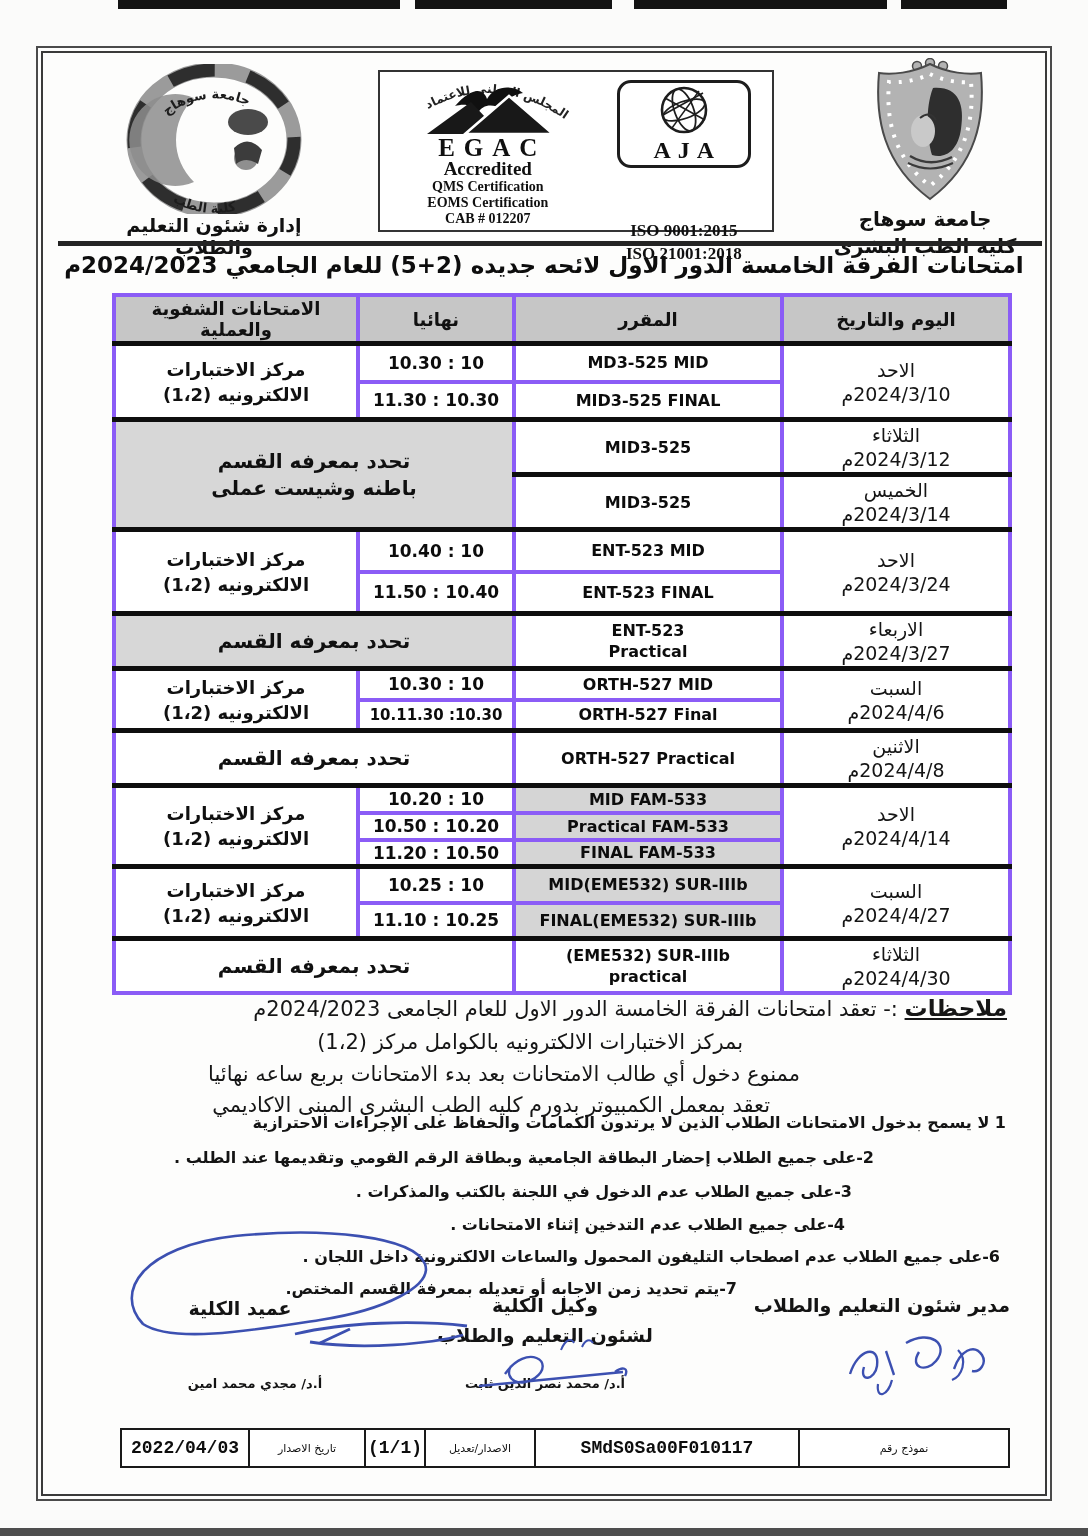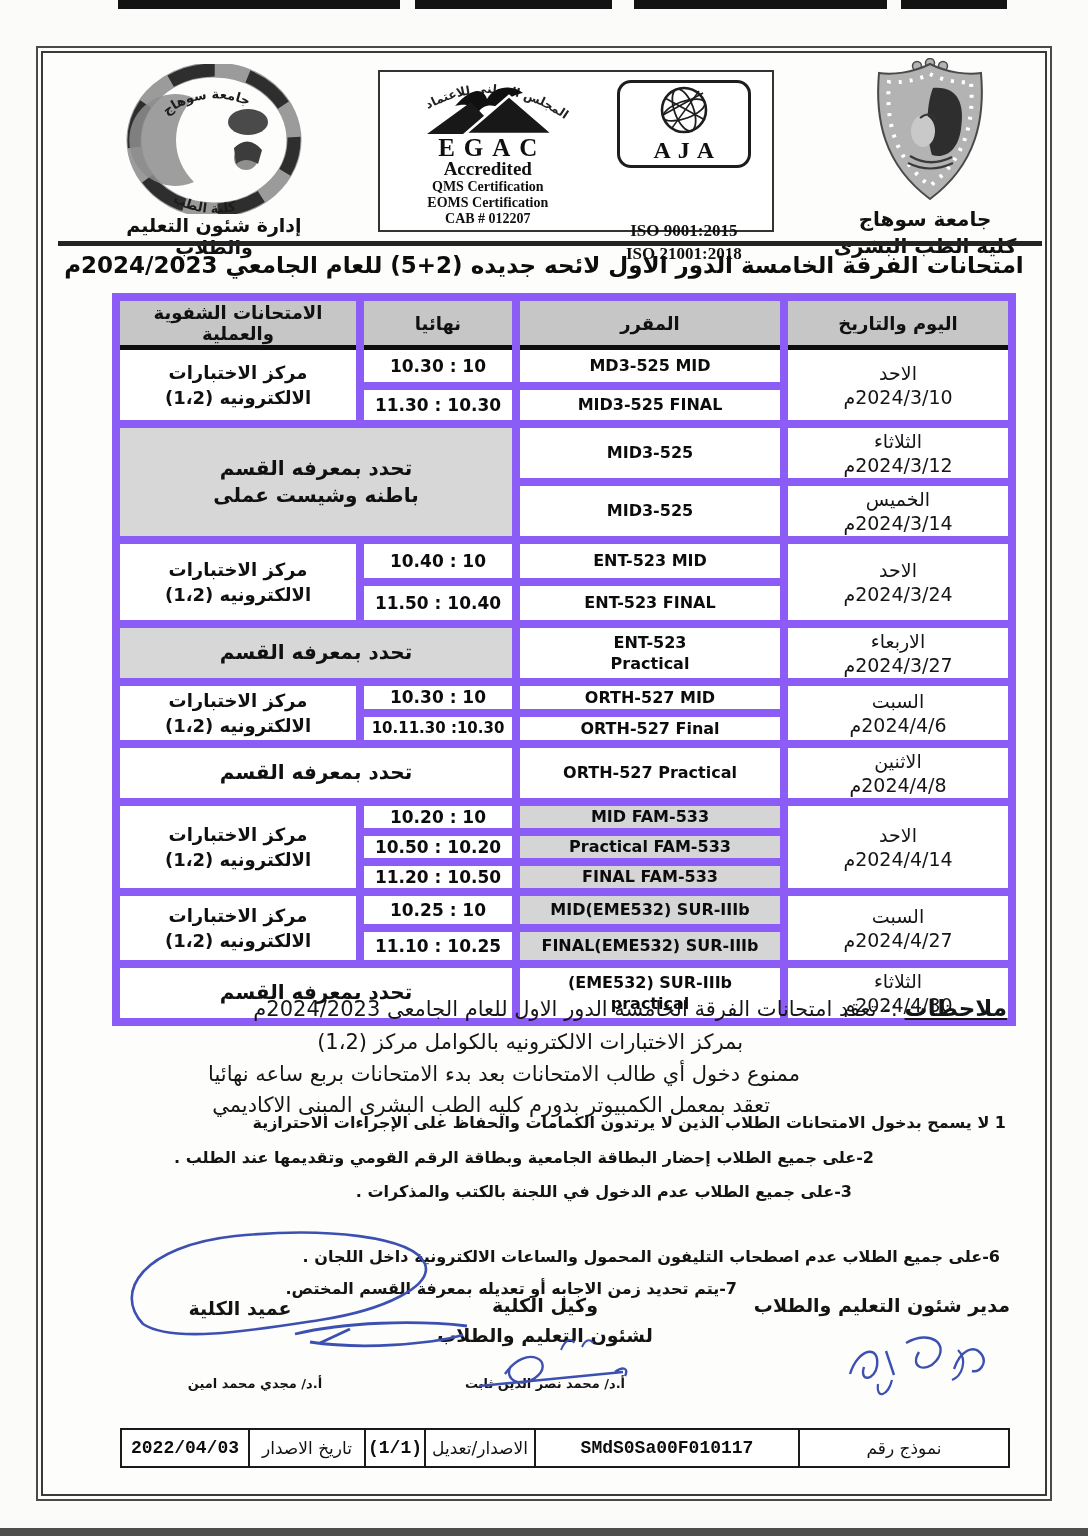--- a/index.html
+++ b/index.html
@@ -22,21 +22,21 @@
   .aja-half{width:45%;height:100%;display:flex;flex-direction:column;align-items:center;gap:41px;}
   .aja-box{margin-top:8px;width:128px;height:88px;border:3px solid #1d1d1d;border-radius:14px;display:flex;flex-direction:column;align-items:center;background:#fff;}
   .aja-name{font-family:"Liberation Serif",serif;font-weight:bold;font-size:24px;letter-spacing:7px;color:#101010;line-height:30px;text-indent:7px;}
   .iso-line{font-family:"Liberation Serif",serif;font-weight:bold;font-size:17px;line-height:23px;color:#101010;text-align:center;}
   .faculty-caption{font-weight:bold;font-size:20px;line-height:27px;color:#111;text-align:center;direction:rtl;}
   .header-rule{position:absolute;left:58px;top:241px;width:984px;height:5px;background:#242424;}
   
   .doc-title{position:absolute;left:60px;top:252px;width:968px;text-align:center;direction:rtl;font-weight:bold;font-size:23px;color:#0d0d0d;}
   
   table.sched{border-collapse:collapse;table-layout:fixed;width:896px;direction:rtl;background:#fff;border:4px solid #101010;}
-  table.sched td,table.sched th{border:8px solid #8b5cf6;text-align:center;vertical-align:middle;padding:1px 3px;overflow:hidden;}
+  table.sched td,table.sched th{border:4px solid #8b5cf6;text-align:center;vertical-align:middle;padding:1px 3px;overflow:hidden;}
   table.sched th{background:#c6c6c6;font-size:18px;font-weight:bold;color:#111;}
   tr.gs td{border-top:5px solid #0e0e0e;}
   tr.hrow th{border-bottom:5px solid #0e0e0e;}
   td.day{font-size:19px;color:#151515;direction:rtl;}
   .day-name{line-height:24px;}
   .day-date{line-height:24px;}
   td.course{direction:ltr;font-weight:bold;font-size:16px;color:#0c0c0c;font-family:"DejaVu Sans",sans-serif;}
   td.time{direction:ltr;font-weight:bold;font-size:17px;color:#0c0c0c;}
   td.prac{font-weight:bold;font-size:18px;line-height:25px;color:#101010;direction:rtl;padding:2px 14px;}
   td.merged{font-weight:bold;font-size:20px;line-height:27px;color:#101010;direction:rtl;}
@@ -47,21 +47,21 @@
   .note-line{position:absolute;direction:rtl;text-align:center;font-size:21px;color:#161616;white-space:nowrap;}
   .note-heading{font-weight:bold;font-size:23px;text-decoration:underline;}
   .note-item{position:absolute;direction:rtl;text-align:right;font-weight:bold;font-size:16px;color:#141414;white-space:nowrap;}
   
   .sig-title{position:absolute;direction:rtl;font-weight:bold;font-size:19px;color:#141414;text-align:center;}
   .sig-name{position:absolute;direction:rtl;font-weight:bold;font-size:13px;color:#141414;text-align:center;}
   .ink{position:absolute;}
   
   table.foot{border-collapse:collapse;table-layout:fixed;width:888px;direction:rtl;background:#fff;border:2px solid #1a1a1a;}
   table.foot td{border:2px solid #1a1a1a;text-align:center;vertical-align:middle;height:34px;overflow:hidden;}
-  td.flabel{font-size:17px;color:#111;direction:rtl;}
+  td.flabel{font-size:11px;color:#111;direction:rtl;}
   td.fvalue{font-family:Liberation Mono, monospace;font-weight:bold;font-size:18px;color:#0d0d0d;direction:ltr;}
 </style>
 </head>
 <body>
 
 <div class="canvas">
 
   <div class="scanbar" style="left:118px;width:282px;"></div>
   <div class="scanbar" style="left:415px;width:197px;"></div>
   <div class="scanbar" style="left:634px;width:253px;"></div>
@@ -293,20 +293,21 @@
     <span class="note-heading">ملاحظات</span>
     <span>:- تعقد امتحانات الفرقة الخامسة الدور الاول للعام الجامعى 2024/2023م</span>
   </div>
   <div class="note-line" style="right:345px;top:1030px;">بمركز الاختبارات الالكترونيه بالكوامل مركز (1،2)</div>
   <div class="note-line" style="right:288px;top:1062px;">ممنوع دخول أي طالب الامتحانات بعد بدء الامتحانات بربع ساعه نهائيا</div>
   <div class="note-line" style="right:318px;top:1093px;">تعقد بمعمل الكمبيوتر بدورم كليه الطب البشرى المبنى الاكاديمي</div>
 
   <div class="note-item" style="right:82px;top:1113px;">1 لا يسمح بدخول الامتحانات الطلاب الذين لا يرتدون الكمامات والحفاظ على الإجراءات الاحترازية</div>
   <div class="note-item" style="right:214px;top:1148px;">2-على جميع الطلاب إحضار البطاقة الجامعية وبطاقة الرقم القومي وتقديمها عند الطلب .</div>
   <div class="note-item" style="right:236px;top:1182px;">3-على جميع الطلاب عدم الدخول في اللجنة بالكتب والمذكرات .</div>
+  <div class="note-item" style="right:243px;top:1215px;">4-على جميع الطلاب عدم التدخين إثناء الامتحانات .</div>
   <div class="note-item" style="right:88px;top:1247px;">6-على جميع الطلاب عدم اصطحاب التليفون المحمول والساعات الالكترونية داخل اللجان .</div>
   <div class="note-item" style="right:351px;top:1279px;">7-يتم تحديد زمن الاجابه أو تعديله بمعرفة القسم المختص.</div>
 
   <div class="sig-title" style="left:740px;top:1294px;width:270px;text-align:right;">مدير شئون التعليم والطلاب</div>
   <div class="sig-title" style="left:425px;top:1294px;width:240px;">وكيل الكلية</div>
   <div class="sig-title" style="left:415px;top:1324px;width:260px;">لشئون التعليم والطلاب</div>
   <div class="sig-title" style="left:140px;top:1297px;width:200px;">عميد الكلية</div>
   <div class="sig-name" style="left:395px;top:1376px;width:300px;">أ.د/ محمد نصر الدين ثابت</div>
   <div class="sig-name" style="left:120px;top:1376px;width:270px;">أ.د/ مجدي محمد امين</div>
 

